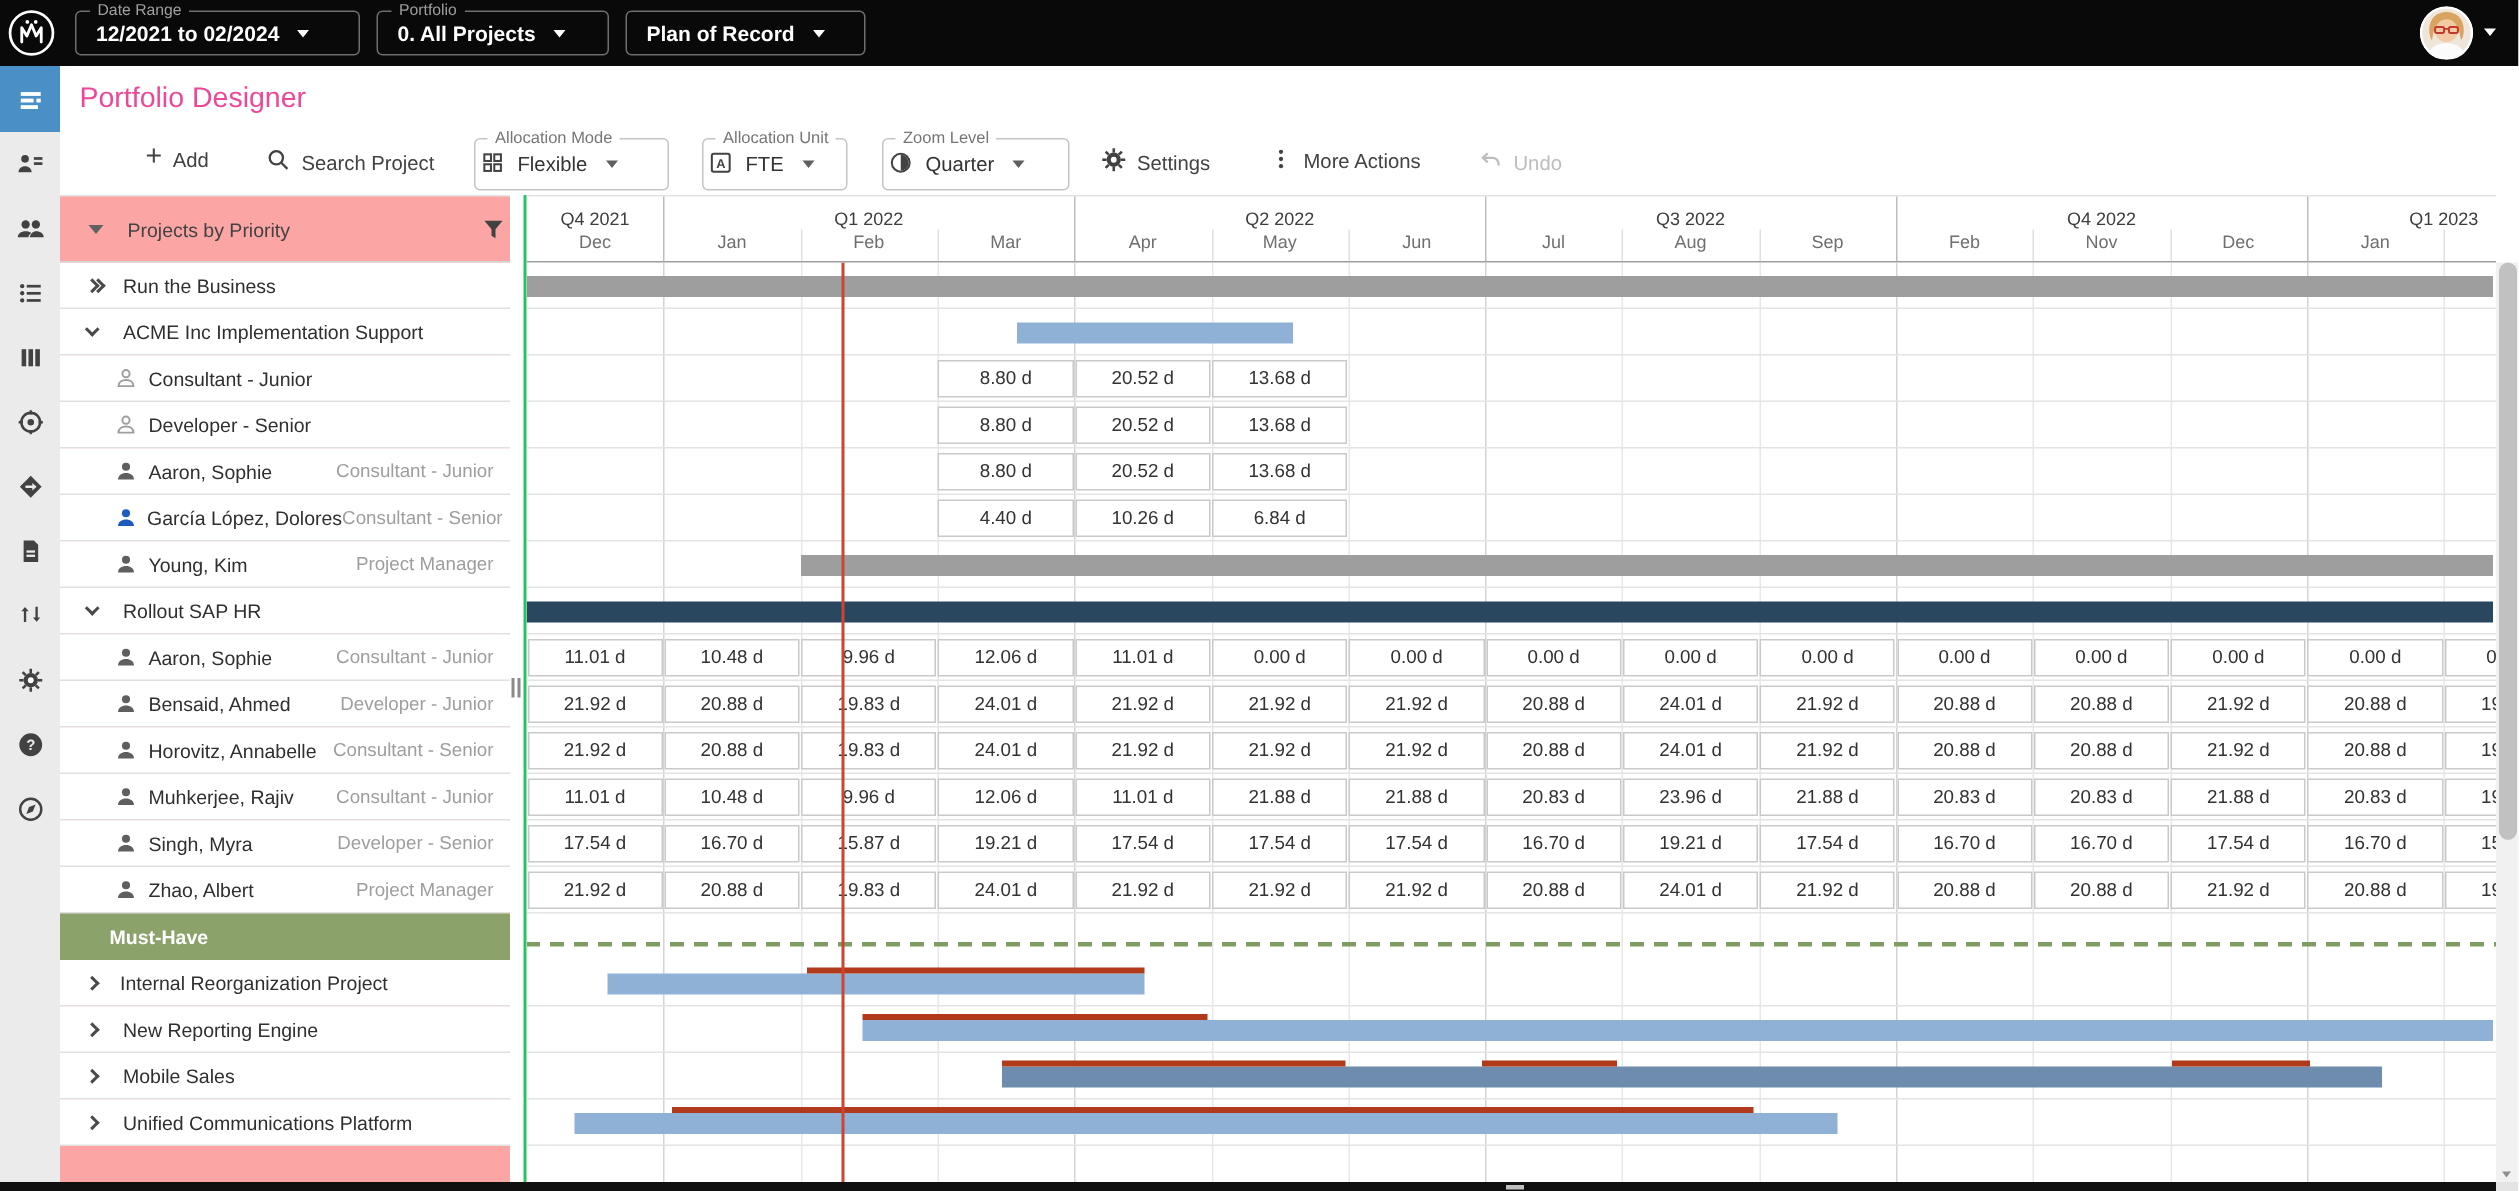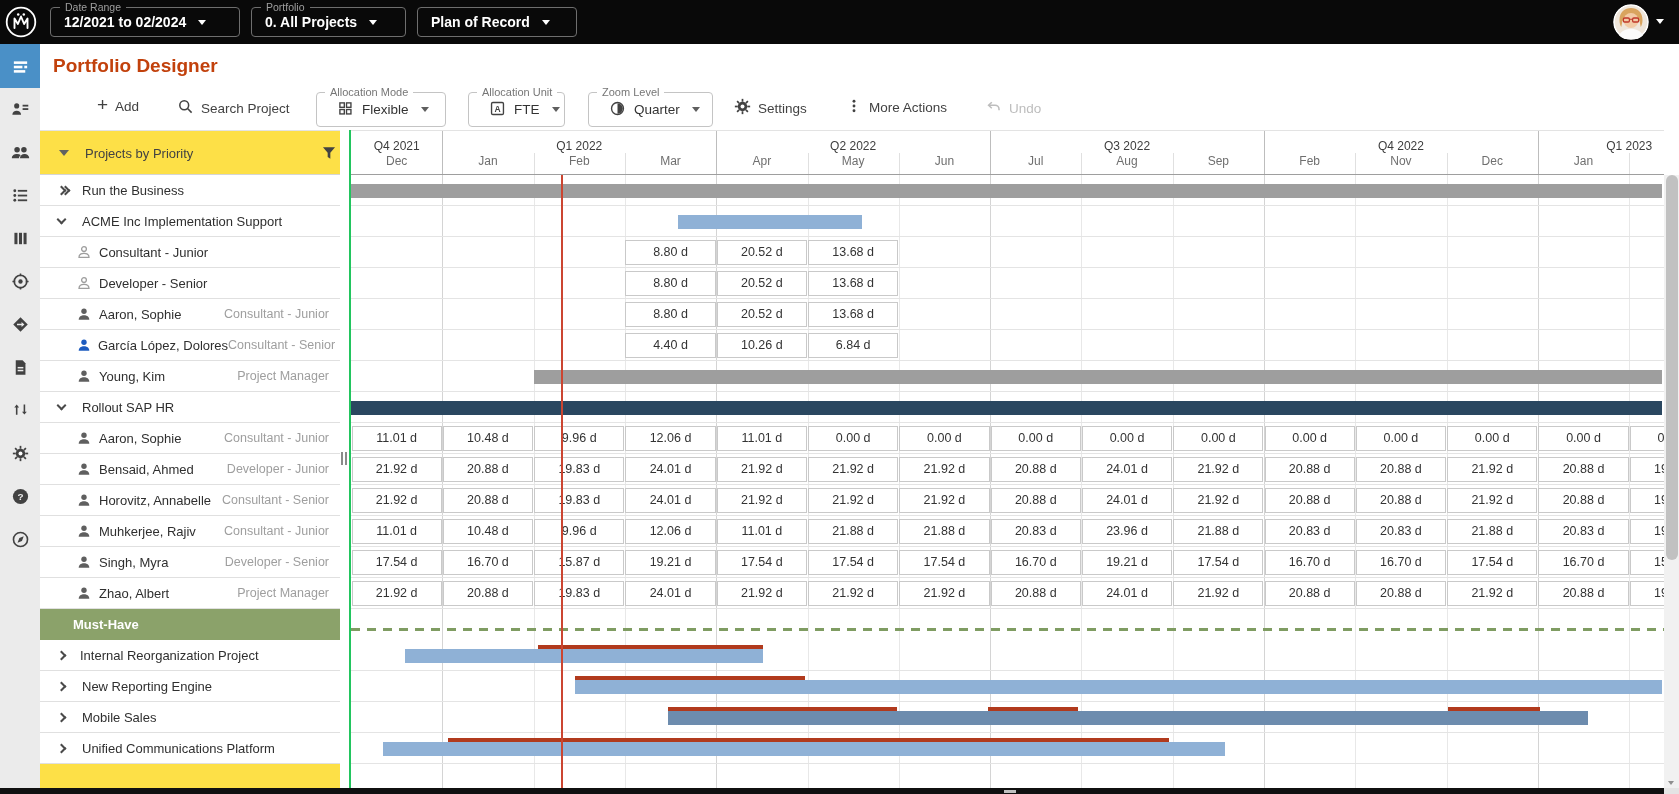--- a/index.html
+++ b/index.html
@@ -18,31 +18,31 @@
   #avatar-caret { position:absolute; left:1656px; top:19px; width:0; height:0; border-left:4.5px solid transparent; border-right:4.5px solid transparent; border-top:5px solid #fff; cursor:pointer; }
 
   
   #rail { position:absolute; left:0; top:44px; width:40px; bottom:0; background:#ebebeb; }
   .rail-item { width:40px; height:43px; display:flex; align-items:center; justify-content:center; color:#424242; cursor:pointer; }
   .rail-item.active { background:#4a90c7; color:#fff; height:44px; }
   .rail-item svg { display:block; }
 
   
   #title-row { position:absolute; left:40px; top:44px; right:0; height:44px; background:#fff; }
-  #page-title { position:absolute; left:13px; top:11px; font-size:19px; font-weight:700; color:#c2410c; }
+  #page-title { position:absolute; left:13px; top:11px; font-size:19px; font-weight:400; color:#ec4899; }
   #toolbar { position:absolute; left:40px; top:88px; right:0; height:42px; background:#fff; }
   .tool-btn { position:absolute; top:10px; display:flex; align-items:center; gap:7px; font-size:13.5px; color:#424242; cursor:pointer; white-space:nowrap; }
   .tool-btn .plus { font-size:19px; font-weight:400; line-height:18px; margin-top:-2px; }
-  .tool-box { position:absolute; top:4px; height:35px; border:1px solid #c4c4c4; border-radius:4px; display:flex; align-items:center; padding:0 10px 0 20px; gap:8px; font-size:13.5px; color:#333; cursor:pointer; background:#fff; }
+  .tool-box { position:absolute; top:4px; height:35px; border:1px solid #c4c4c4; border-radius:4px; display:flex; align-items:center; padding:0 10px 0 3px; gap:8px; font-size:13.5px; color:#333; cursor:pointer; background:#fff; }
   .tool-box .legend { position:absolute; top:-7px; left:8px; font-size:11px; color:#767676; background:#fff; padding:0 5px; white-space:nowrap; }
   .tool-box .caret, .tool-btn .caret { border-top-color:#5f5f5f; margin-left:4px; }
   .tool-btn.disabled { color:#bdbdbd; }
 
   
-  #panel { position:absolute; left:40px; top:130px; width:300px; bottom:6px; background:#fde047; overflow:hidden; }
+  #panel { position:absolute; left:40px; top:130px; width:300px; bottom:6px; background:#fca5a5; overflow:hidden; }
   #panel-header { position:relative; height:45px; border-top:1px solid #e3e3e3; border-bottom:1px solid #d5d5d5; cursor:pointer; }
   #panel-header .tri { position:absolute; left:19px; top:19px; width:0; height:0; border-left:5.5px solid transparent; border-right:5.5px solid transparent; border-top:6.5px solid #616161; }
   #panel-header .ph-label { position:absolute; left:45px; top:15px; font-size:13px; color:#424242; }
   #panel-header .funnel { position:absolute; left:281px; top:14px; color:#424242; cursor:pointer; }
   .prow { height:31px; display:flex; align-items:center; border-bottom:1px solid #e0e0e0; cursor:pointer; background:#fff; overflow:hidden; }
   .prow .chevwrap { margin-left:18px; width:22px; display:flex; align-items:center; }
   .chev { display:inline-block; width:7px; height:7px; border-top:2px solid #4a4a4a; border-right:2px solid #4a4a4a; }
   .chev.r { transform:rotate(45deg); }
   .chev.d { transform:rotate(135deg); margin-top:-4px; }
   .chev + .chev { margin-left:-3px; }

